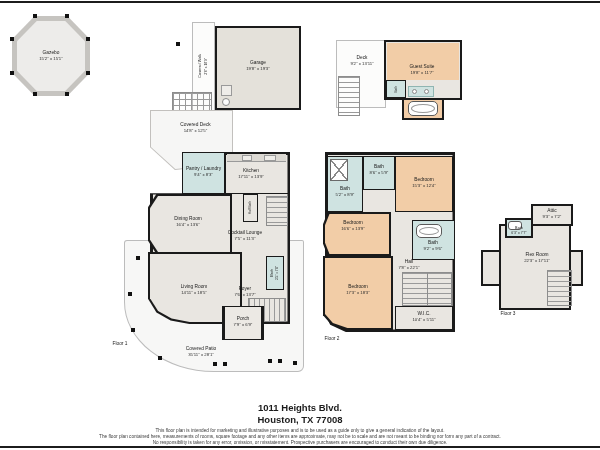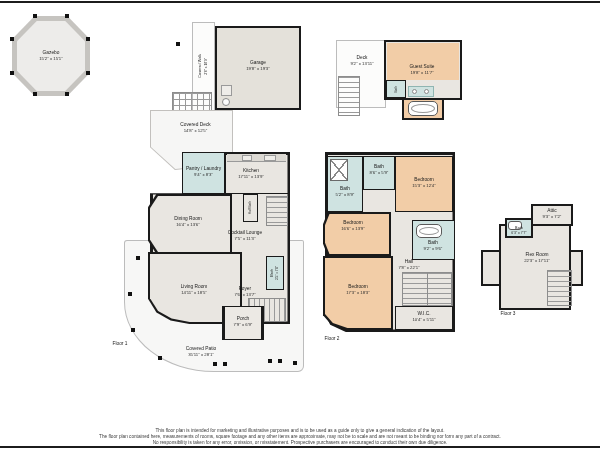--- a/index.html
+++ b/index.html
@@ -297,17 +297,19 @@
     <span>Bath</span>
     <span class="dm" style="font-size:3.5px;">6'3" x 7'7"</span>
   </div>
   <div class="lbl" style="left:512px;top:252px;width:50px;">
     <span>Flex Room</span>
     <span class="dm">22'3" x 17'11"</span>
   </div>
   <div class="stairs-v" style="left:547px;top:270px;width:25px;height:36px;"></div>
   <div class="floorlbl" style="left:488px;top:311px;">Floor 3</div>
 
+  <div class="addr" style="top:402px;">1011 Heights Blvd.</div>
+  <div class="addr" style="top:414px;">Houston, TX 77008</div>
   <div class="disc" style="top:428px;">This floor plan is intended for marketing and illustrative purposes and is to be used as a guide only to give a general indication of the layout.</div>
   <div class="disc" style="top:434px;">The floor plan contained here, measurements of rooms, square footage and any other items are approximate, may not be to scale and are not meant to be binding nor form any part of a contract.</div>
   <div class="disc" style="top:440px;">No responsibility is taken for any error, omission, or misstatement. Prospective purchasers are encouraged to conduct their own due diligence.</div>
 
 </div>
 
 </body></html>

